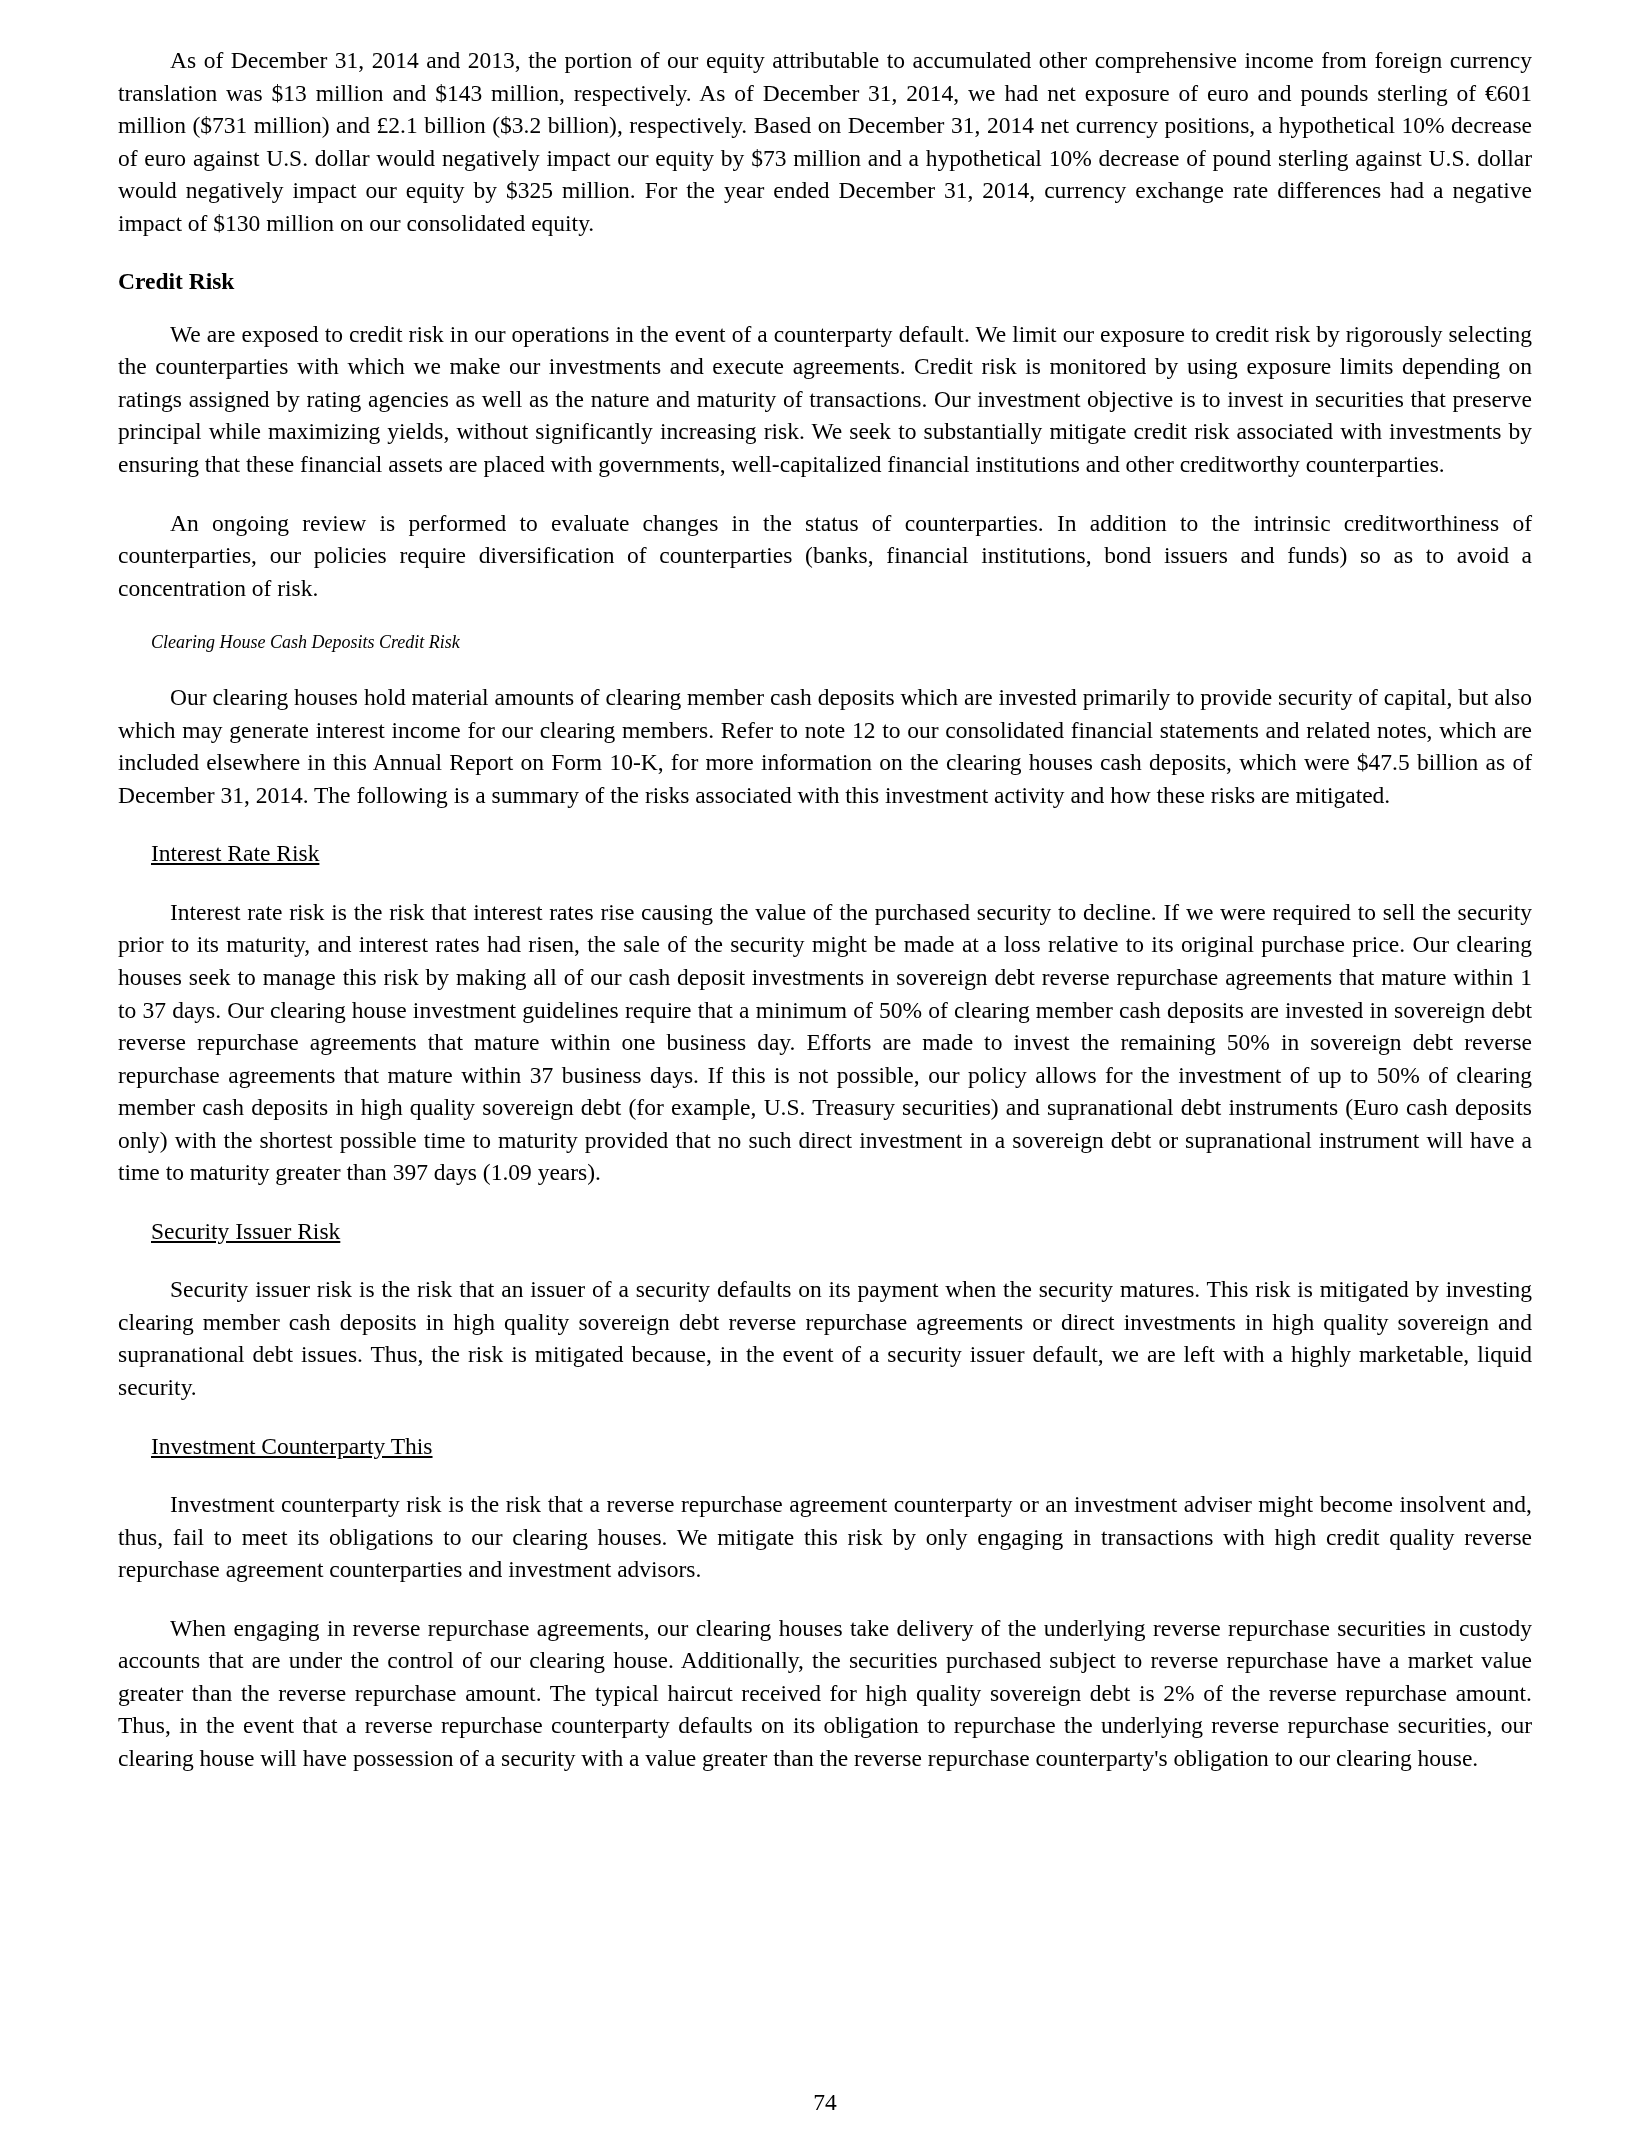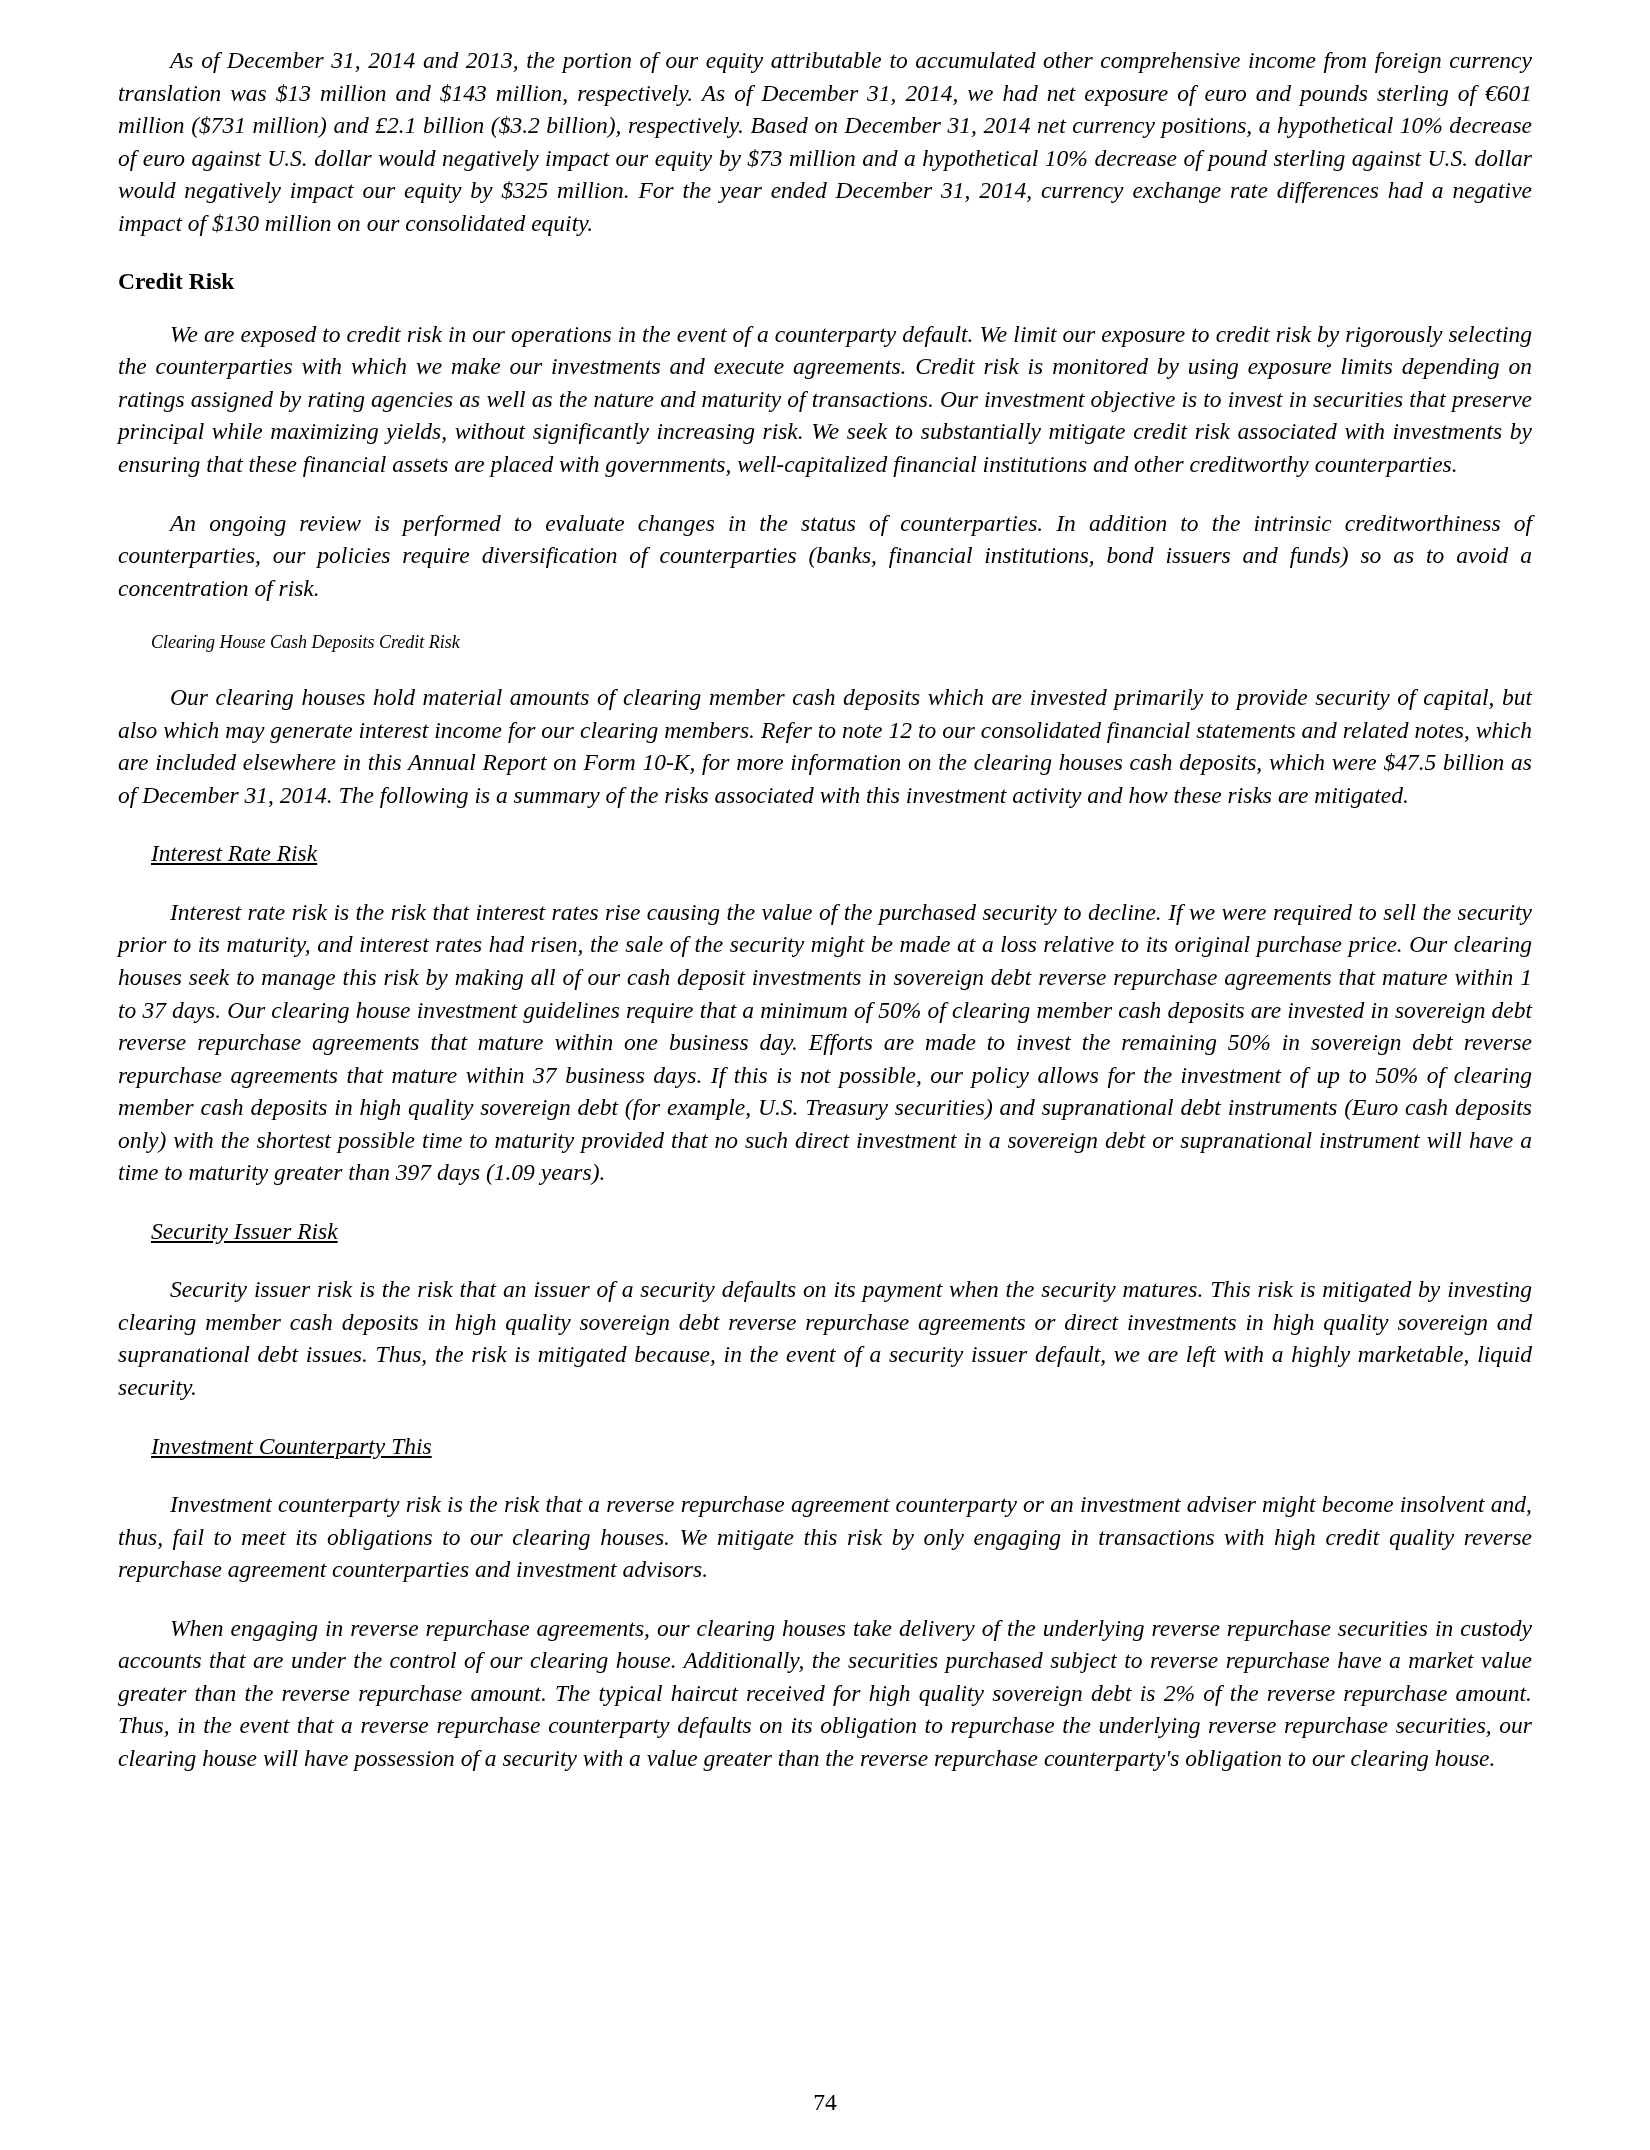--- a/index.html
+++ b/index.html
@@ -21,40 +21,38 @@
   }
   .content {
     width: 1414px;
   }
   p.body-text {
     font-size: 23.5px;
     line-height: 1.385;
     margin: 0 0 26px 0;
     text-align: justify;
     text-indent: 52px;
-    font-style: italic;
   }
   h2.section-heading {
     font-size: 23.5px;
     font-weight: bold;
     margin: 0 0 20px 0;
     line-height: 1.385;
   }
   h3.sub-heading {
     font-size: 18px;
     font-weight: normal;
     font-style: italic;
     margin: 0 0 26px 0;
     line-height: 1.385;
     padding-left: 33px;
   }
   h4.risk-heading {
     font-size: 23.5px;
     font-weight: normal;
-    font-style: italic;
     margin: 0 0 26px 0;
     line-height: 1.385;
     padding-left: 33px;
   }
   h4.risk-heading span.u {
     text-decoration: underline;
   }
   .page-number {
     position: absolute;
     bottom: 34px;

